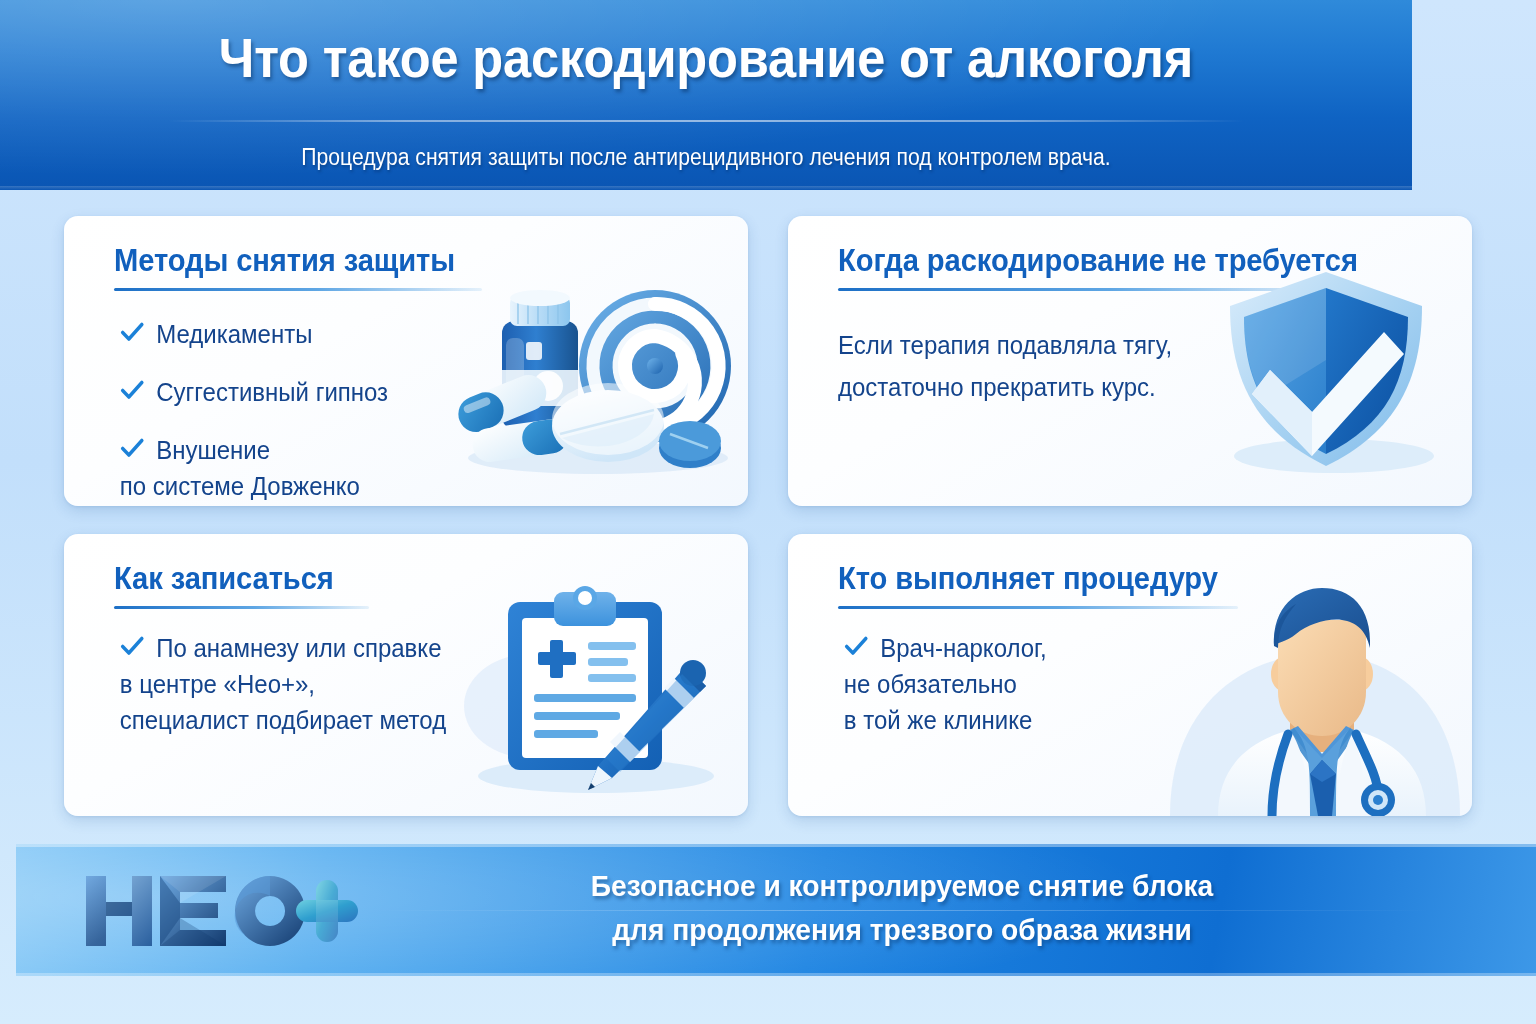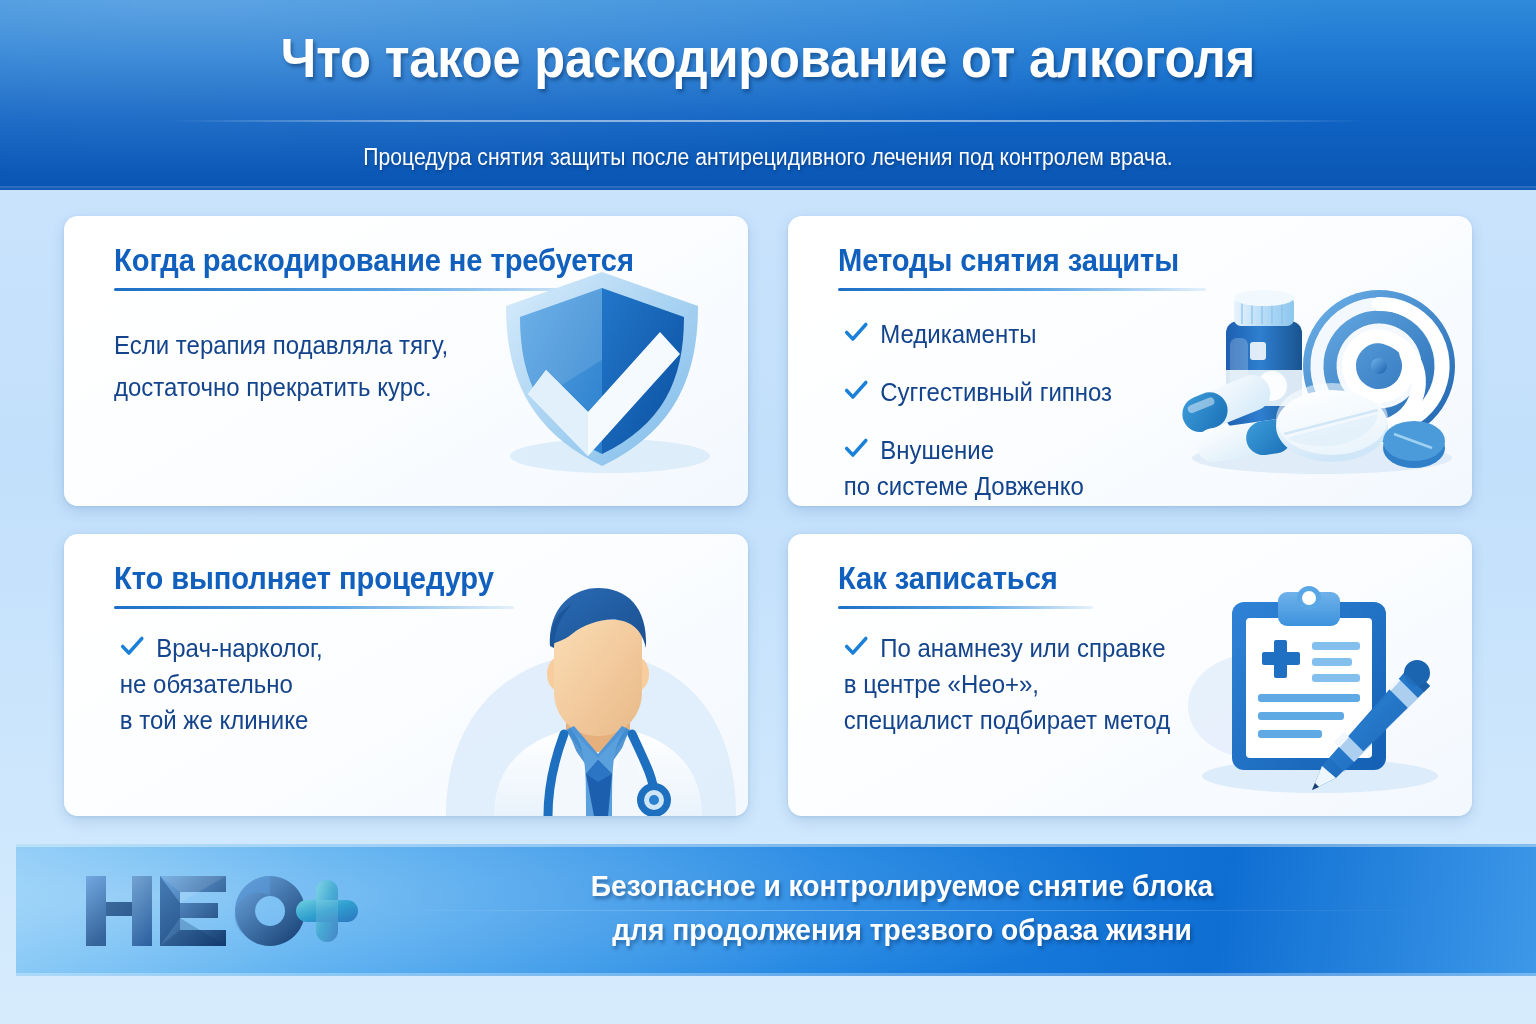--- a/index.html
+++ b/index.html
@@ -21,21 +21,21 @@
     inset: 0;
     width: 1536px;
     height: 1024px;
     overflow: hidden;
   }
 
   
   .header {
     position: absolute;
     left: 0; top: 0;
-    width: 1536px;
+    width: 1412px;
     height: 190px;
     background:
       radial-gradient(130% 160% at 12% 0%, rgba(255,255,255,0.22) 0%, rgba(255,255,255,0.0) 58%),
       linear-gradient(180deg, #2f8ada 0%, #1f79d2 28%, #0f63c3 62%, #0a55b3 100%);
     overflow: hidden;
   }
   .header::after {
     content: "";
     position: absolute;
     left: 0; right: 0; bottom: 0;
@@ -251,62 +251,20 @@
 
 <div class="poster">
 
   <div class="header">
     <div class="header-title">Что такое раскодирование от алкоголя</div>
     <div class="header-divider"></div>
     <div class="header-subtitle">Процедура снятия защиты после антирецидивного лечения под контролем врача.</div>
   </div>
 
   <div class="grid">
-
-    <div class="card">
-      <div class="card-title">Когда раскодирование не требуется</div>
-      <div class="card-rule w2"></div>
-      <div class="card-body" style="top:108px;width:420px;">
-        <div class="plain-text">
-          <span>Если терапия подавляла тягу,</span>
-          <span>достаточно прекратить курс.</span>
-        </div>
-      </div>
-
-      <div class="illus illus-shield">
-        <svg viewBox="0 0 236 224" width="236" height="224">
-          <defs>
-            <linearGradient id="shOuter" x1="0" y1="0" x2="1" y2="1">
-              <stop offset="0" stop-color="#d9ecfb"></stop>
-                <stop offset="0.5" stop-color="#a9d3f2"></stop>
-                <stop offset="1" stop-color="#7fbbea"></stop>
-            </linearGradient>
-            <linearGradient id="shLeft" x1="0" y1="0" x2="1" y2="1">
-              <stop offset="0" stop-color="#5aa7e6"></stop>
-                <stop offset="1" stop-color="#2a7ecb"></stop>
-            </linearGradient>
-            <linearGradient id="shRight" x1="0" y1="0" x2="1" y2="1">
-              <stop offset="0" stop-color="#2277ca"></stop>
-                <stop offset="1" stop-color="#0b4fa0"></stop>
-            </linearGradient>
-          </defs>
-          <ellipse cx="126" cy="196" rx="100" ry="17" fill="#ddedfa"></ellipse>
-
-          <path d="M118 12 L214 46 C214 120 188 172 118 206 C48 172 22 120 22 46 Z" fill="url(#shOuter)"></path>
-
-          <path d="M118 28 L200 57 C200 121 178 165 118 194 Z" fill="url(#shRight)"></path>
-          <path d="M118 28 L36 57 C36 121 58 165 118 194 Z" fill="url(#shLeft)"></path>
-
-          <path d="M118 28 L36 57 C36 90 43 117 55 139 L118 100 Z" fill="#ffffff" opacity="0.12"></path>
-
-          <path d="M62 110 L104 152 L176 72 L196 94 L104 196 L44 134 Z" fill="#f4fafe"></path>
-          <path d="M62 110 L104 152 L104 196 L44 134 Z" fill="#e2f0fb"></path>
-        </svg>
-      </div>
-    </div>
 
     <div class="card">
       <div class="card-title">Методы снятия защиты</div>
       <div class="card-rule w1"></div>
       <div class="card-body">
         <ul class="bullet-list">
           <li class="bullet-row">
             <svg class="check-icon" viewBox="0 0 26 26">
               <path d="M3 13.5 L9.5 20 L23 5.5" fill="none" stroke="currentColor" stroke-width="3.6" stroke-linecap="round" stroke-linejoin="round"></path>
             </svg>
@@ -408,83 +366,57 @@
           <ellipse cx="170" cy="161" rx="56" ry="36" fill="#ffffff" opacity="0.55"></ellipse>
 
           <ellipse cx="252" cy="190" rx="31" ry="20" fill="#2f7fc9"></ellipse>
           <ellipse cx="252" cy="183" rx="31" ry="20" fill="#4b9ada"></ellipse>
           <line x1="232" y1="176" x2="270" y2="190" stroke="#9ed0f0" stroke-width="2.5"></line>
         </svg>
       </div>
     </div>
 
     <div class="card">
-      <div class="card-title">Кто выполняет процедуру</div>
-      <div class="card-rule w3"></div>
-      <div class="card-body" style="top:96px;">
-        <ul class="bullet-list">
-          <li class="bullet-row">
-            <svg class="check-icon" viewBox="0 0 26 26">
-              <path d="M3 13.5 L9.5 20 L23 5.5" fill="none" stroke="currentColor" stroke-width="3.6" stroke-linecap="round" stroke-linejoin="round"></path>
-            </svg>
-            <span class="bullet-lines">
-              <span>Врач-нарколог,</span>
-              <span style="margin-left:-38px">не обязательно</span>
-              <span style="margin-left:-38px">в той же клинике</span>
-            </span>
-          </li>
-        </ul>
-      </div>
-
-      <div class="illus illus-doctor">
-        <svg viewBox="0 0 306 248" width="306" height="248">
+      <div class="card-title">Когда раскодирование не требуется</div>
+      <div class="card-rule w2"></div>
+      <div class="card-body" style="top:108px;width:420px;">
+        <div class="plain-text">
+          <span>Если терапия подавляла тягу,</span>
+          <span>достаточно прекратить курс.</span>
+        </div>
+      </div>
+
+      <div class="illus illus-shield">
+        <svg viewBox="0 0 236 224" width="236" height="224">
           <defs>
-            <linearGradient id="coatG" x1="0" y1="0" x2="0" y2="1">
-              <stop offset="0" stop-color="#ffffff"></stop>
-                <stop offset="1" stop-color="#e9f3fc"></stop>
-            </linearGradient>
-            <linearGradient id="skinG" x1="0" y1="0" x2="1" y2="1">
-              <stop offset="0" stop-color="#fbdcb4"></stop>
-                <stop offset="1" stop-color="#e9b988"></stop>
-            </linearGradient>
-            <linearGradient id="hairG" x1="0" y1="0" x2="1" y2="1">
-              <stop offset="0" stop-color="#2a6cb5"></stop>
-                <stop offset="1" stop-color="#1a4f90"></stop>
+            <linearGradient id="shOuter" x1="0" y1="0" x2="1" y2="1">
+              <stop offset="0" stop-color="#d9ecfb"></stop>
+                <stop offset="0.5" stop-color="#a9d3f2"></stop>
+                <stop offset="1" stop-color="#7fbbea"></stop>
+            </linearGradient>
+            <linearGradient id="shLeft" x1="0" y1="0" x2="1" y2="1">
+              <stop offset="0" stop-color="#5aa7e6"></stop>
+                <stop offset="1" stop-color="#2a7ecb"></stop>
+            </linearGradient>
+            <linearGradient id="shRight" x1="0" y1="0" x2="1" y2="1">
+              <stop offset="0" stop-color="#2277ca"></stop>
+                <stop offset="1" stop-color="#0b4fa0"></stop>
             </linearGradient>
           </defs>
-
-          <path d="M10 248 C10 136 86 86 160 86 C238 86 300 140 300 248 Z" fill="#d9eaf9" opacity="0.75"></path>
-
-          <path d="M130 130 h64 v54 h-64 z" fill="#e6b07d"></path>
-
-          <ellipse cx="123" cy="106" rx="12" ry="17" fill="#f7cd9d"></ellipse>
-          <ellipse cx="201" cy="106" rx="12" ry="17" fill="#f7cd9d"></ellipse>
-
-          <path d="M128 52 h68 a10 10 0 0 1 10 10 v62 c0 26 -20 44 -44 44 s-44 -18 -44 -44 V62 a10 10 0 0 1 10 -10 z" fill="url(#skinG)"></path>
-
-          <path d="M114 78 C112 38 138 20 162 20 C190 20 212 38 210 80 C206 62 196 54 182 52 C168 50 148 56 136 66 C126 74 118 74 114 78 Z" fill="url(#hairG)"></path>
-          <path d="M114 78 C113 58 122 44 136 36 C124 50 118 62 118 80 Z" fill="#1c569a"></path>
-
-          <path d="M58 248 C58 196 92 172 130 162 L162 206 L194 162 C232 172 266 196 266 248 Z" fill="url(#coatG)"></path>
-
-          <path d="M130 162 L162 206 L194 162 L186 158 L162 186 L138 158 Z" fill="#4f96d8"></path>
-          <path d="M134 160 L162 192 L190 160 L196 166 L162 214 L128 166 Z" fill="#3f8ccf" opacity="0.9"></path>
-          <path d="M132 158 C150 176 150 196 150 248 L176 248 C176 196 176 176 192 158 L162 190 Z" fill="#5aa0dc"></path>
-
-          <path d="M162 192 L150 206 L158 248 L172 248 L176 206 Z" fill="#1b5fae"></path>
-          <path d="M162 192 L150 206 L162 214 L176 206 Z" fill="#2c74c4"></path>
-
-          <path d="M130 162 L112 248 L150 248 C148 206 142 180 130 162 Z" fill="#f3f8fd"></path>
-          <path d="M194 162 L212 248 L176 248 C178 206 184 180 194 162 Z" fill="#f3f8fd"></path>
-
-          <path d="M128 166 C116 198 112 222 112 248" fill="none" stroke="#1d6fc0" stroke-width="9" stroke-linecap="round"></path>
-          <path d="M196 166 C210 196 218 212 218 226" fill="none" stroke="#1d6fc0" stroke-width="9" stroke-linecap="round"></path>
-          <circle cx="218" cy="232" r="17" fill="#1d6fc0"></circle>
-          <circle cx="218" cy="232" r="10" fill="#cfe6f8"></circle>
-          <circle cx="218" cy="232" r="5" fill="#2b80cf"></circle>
+          <ellipse cx="126" cy="196" rx="100" ry="17" fill="#ddedfa"></ellipse>
+
+          <path d="M118 12 L214 46 C214 120 188 172 118 206 C48 172 22 120 22 46 Z" fill="url(#shOuter)"></path>
+
+          <path d="M118 28 L200 57 C200 121 178 165 118 194 Z" fill="url(#shRight)"></path>
+          <path d="M118 28 L36 57 C36 121 58 165 118 194 Z" fill="url(#shLeft)"></path>
+
+          <path d="M118 28 L36 57 C36 90 43 117 55 139 L118 100 Z" fill="#ffffff" opacity="0.12"></path>
+
+          <path d="M62 110 L104 152 L176 72 L196 94 L104 196 L44 134 Z" fill="#f4fafe"></path>
+          <path d="M62 110 L104 152 L104 196 L44 134 Z" fill="#e2f0fb"></path>
         </svg>
       </div>
     </div>
 
     <div class="card">
       <div class="card-title">Как записаться</div>
       <div class="card-rule w4"></div>
       <div class="card-body" style="top:96px;width:400px;">
         <ul class="bullet-list">
           <li class="bullet-row">
@@ -540,20 +472,88 @@
           <g transform="rotate(0 0 0)">
             <path d="M226 88 L246 108 L152 200 L128 212 L138 188 Z" fill="url(#penG)"></path>
             <path d="M226 88 L246 108 L240 114 L220 94 Z" fill="#1a5ea8"></path>
             <circle cx="233" cy="95" r="13" fill="#1b64b0"></circle>
             <path d="M214 100 L234 120 L224 130 L204 110 Z" fill="#f1f7fd"></path>
             <path d="M160 154 L180 174 L170 184 L150 164 Z" fill="#f1f7fd"></path>
             <path d="M138 188 L128 212 L152 200 Z" fill="#eef6fd"></path>
             <path d="M131 205 L128 212 L135 209 Z" fill="#15406f"></path>
             <path d="M222 96 L240 114 L160 194 L146 180 Z" fill="#2d83d4" opacity="0.35"></path>
           </g>
+        </svg>
+      </div>
+    </div>
+
+    <div class="card">
+      <div class="card-title">Кто выполняет процедуру</div>
+      <div class="card-rule w3"></div>
+      <div class="card-body" style="top:96px;">
+        <ul class="bullet-list">
+          <li class="bullet-row">
+            <svg class="check-icon" viewBox="0 0 26 26">
+              <path d="M3 13.5 L9.5 20 L23 5.5" fill="none" stroke="currentColor" stroke-width="3.6" stroke-linecap="round" stroke-linejoin="round"></path>
+            </svg>
+            <span class="bullet-lines">
+              <span>Врач-нарколог,</span>
+              <span style="margin-left:-38px">не обязательно</span>
+              <span style="margin-left:-38px">в той же клинике</span>
+            </span>
+          </li>
+        </ul>
+      </div>
+
+      <div class="illus illus-doctor">
+        <svg viewBox="0 0 306 248" width="306" height="248">
+          <defs>
+            <linearGradient id="coatG" x1="0" y1="0" x2="0" y2="1">
+              <stop offset="0" stop-color="#ffffff"></stop>
+                <stop offset="1" stop-color="#e9f3fc"></stop>
+            </linearGradient>
+            <linearGradient id="skinG" x1="0" y1="0" x2="1" y2="1">
+              <stop offset="0" stop-color="#fbdcb4"></stop>
+                <stop offset="1" stop-color="#e9b988"></stop>
+            </linearGradient>
+            <linearGradient id="hairG" x1="0" y1="0" x2="1" y2="1">
+              <stop offset="0" stop-color="#2a6cb5"></stop>
+                <stop offset="1" stop-color="#1a4f90"></stop>
+            </linearGradient>
+          </defs>
+
+          <path d="M10 248 C10 136 86 86 160 86 C238 86 300 140 300 248 Z" fill="#d9eaf9" opacity="0.75"></path>
+
+          <path d="M130 130 h64 v54 h-64 z" fill="#e6b07d"></path>
+
+          <ellipse cx="123" cy="106" rx="12" ry="17" fill="#f7cd9d"></ellipse>
+          <ellipse cx="201" cy="106" rx="12" ry="17" fill="#f7cd9d"></ellipse>
+
+          <path d="M128 52 h68 a10 10 0 0 1 10 10 v62 c0 26 -20 44 -44 44 s-44 -18 -44 -44 V62 a10 10 0 0 1 10 -10 z" fill="url(#skinG)"></path>
+
+          <path d="M114 78 C112 38 138 20 162 20 C190 20 212 38 210 80 C206 62 196 54 182 52 C168 50 148 56 136 66 C126 74 118 74 114 78 Z" fill="url(#hairG)"></path>
+          <path d="M114 78 C113 58 122 44 136 36 C124 50 118 62 118 80 Z" fill="#1c569a"></path>
+
+          <path d="M58 248 C58 196 92 172 130 162 L162 206 L194 162 C232 172 266 196 266 248 Z" fill="url(#coatG)"></path>
+
+          <path d="M130 162 L162 206 L194 162 L186 158 L162 186 L138 158 Z" fill="#4f96d8"></path>
+          <path d="M134 160 L162 192 L190 160 L196 166 L162 214 L128 166 Z" fill="#3f8ccf" opacity="0.9"></path>
+          <path d="M132 158 C150 176 150 196 150 248 L176 248 C176 196 176 176 192 158 L162 190 Z" fill="#5aa0dc"></path>
+
+          <path d="M162 192 L150 206 L158 248 L172 248 L176 206 Z" fill="#1b5fae"></path>
+          <path d="M162 192 L150 206 L162 214 L176 206 Z" fill="#2c74c4"></path>
+
+          <path d="M130 162 L112 248 L150 248 C148 206 142 180 130 162 Z" fill="#f3f8fd"></path>
+          <path d="M194 162 L212 248 L176 248 C178 206 184 180 194 162 Z" fill="#f3f8fd"></path>
+
+          <path d="M128 166 C116 198 112 222 112 248" fill="none" stroke="#1d6fc0" stroke-width="9" stroke-linecap="round"></path>
+          <path d="M196 166 C210 196 218 212 218 226" fill="none" stroke="#1d6fc0" stroke-width="9" stroke-linecap="round"></path>
+          <circle cx="218" cy="232" r="17" fill="#1d6fc0"></circle>
+          <circle cx="218" cy="232" r="10" fill="#cfe6f8"></circle>
+          <circle cx="218" cy="232" r="5" fill="#2b80cf"></circle>
         </svg>
       </div>
     </div>
 
   </div>
 
   <div class="footer-outer">
 
     <div class="footer-logo">
       <svg viewBox="0 0 284 82" width="284" height="82">

